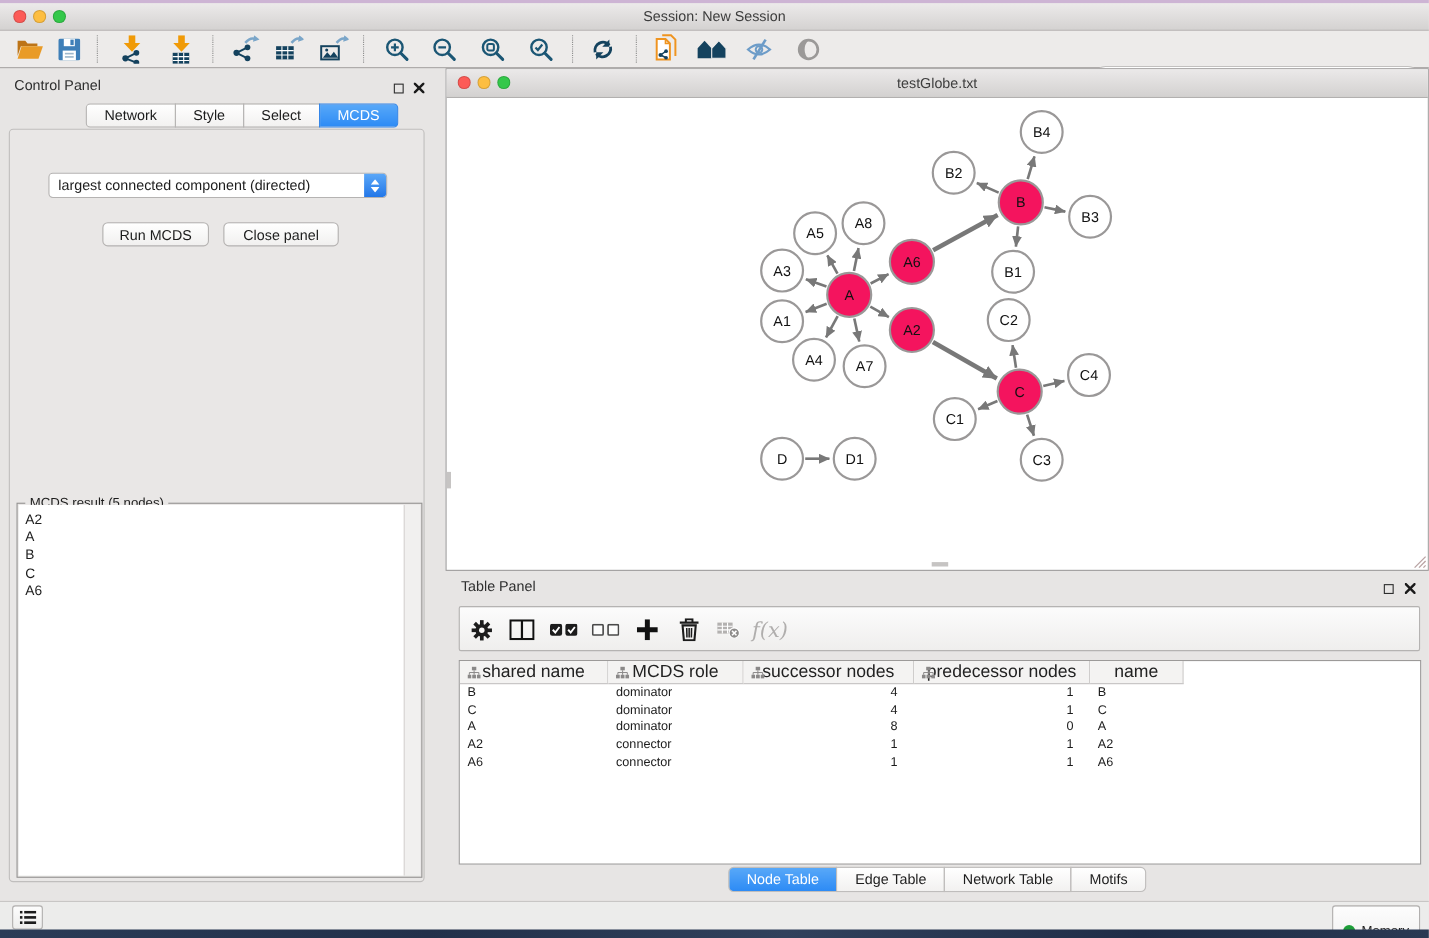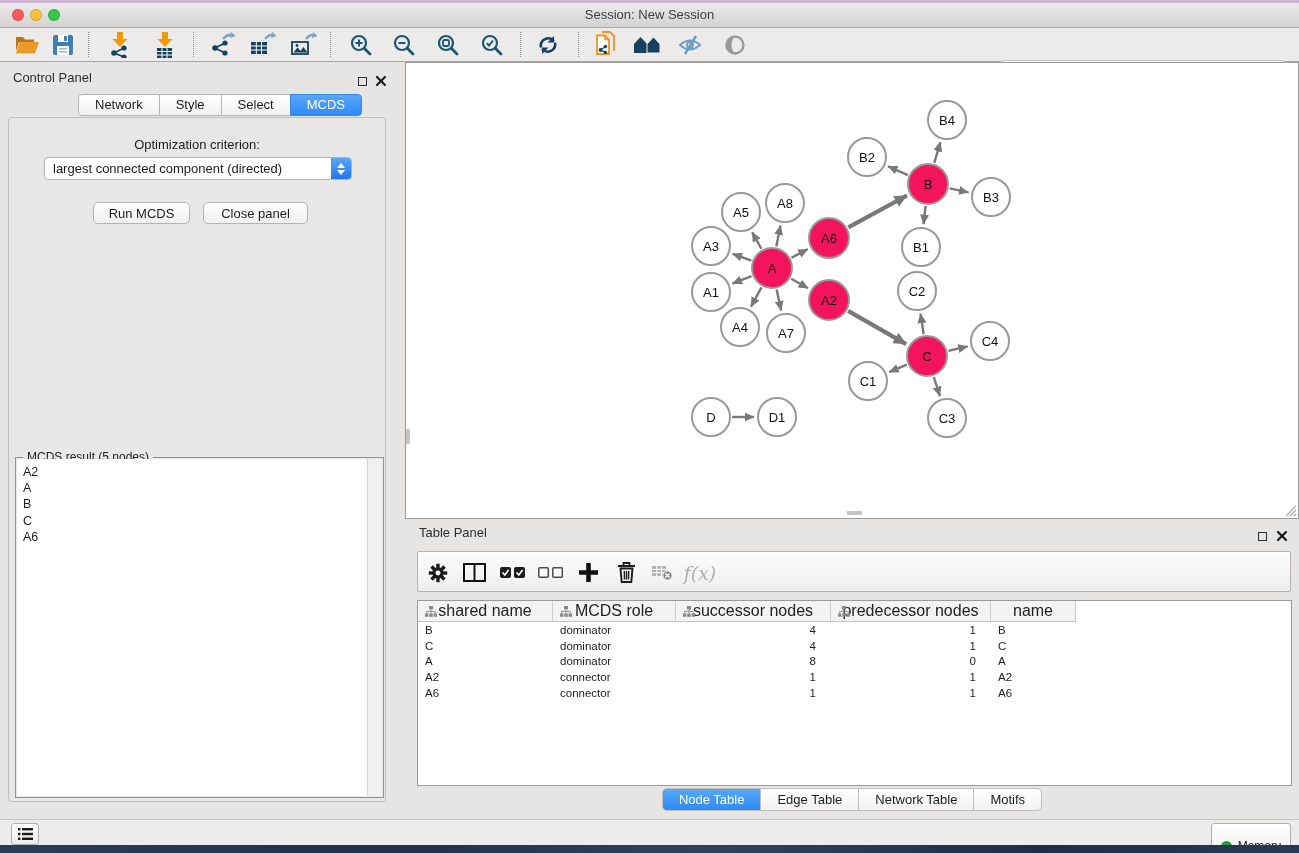--- a/index.html
+++ b/index.html
@@ -274,21 +274,20 @@
           <line x1="9" y1="1" x2="1" y2="9"></line>
         </svg>
     </div>
     <div id="cp-tabs" class="abs">
         <div class="tab">Network</div>
         <div class="tab">Style</div>
         <div class="tab">Select</div>
         <div class="tab selected">MCDS</div>
       </div>
     <div id="cp-box" class="abs">
-      <div id="opt-label" class="abs">Optimization criterion:</div>
       <div id="criterion-select" class="abs">
         <span class="val">largest connected component (directed)</span>
         <span class="stepper">
           <svg width="8" height="5" viewBox="0 0 8 5">
               <path d="M4 0 L8 5 H0 z" fill="#fff"></path>
             </svg>
           <svg width="8" height="5" viewBox="0 0 8 5">
               <path d="M4 5 L0 0 H8 z" fill="#fff"></path>
             </svg>
         </span>
@@ -303,20 +302,26 @@
             <div class="result-item">B</div>
             <div class="result-item">C</div>
             <div class="result-item">A6</div>
           </div>
         <div id="result-scroll" class="abs"></div>
       </div>
     </div>
   </div>
 
   <div id="net-window" class="abs">
+    <div id="net-titlebar" class="abs">
+      <div class="traffic abs" style="left:10px;background:#fc5b57;"></div>
+      <div class="traffic abs" style="left:28px;background:#fdbe41;"></div>
+      <div class="traffic abs" style="left:46px;background:#34c84a;"></div>
+      <div class="title abs">testGlobe.txt</div>
+    </div>
     <svg id="graph-svg" class="abs" width="891" height="430">
       <defs>
         <marker id="arr" markerUnits="userSpaceOnUse" markerWidth="10" markerHeight="9" refX="9.5" refY="4.5" orient="auto">
             <path d="M0 0 L10 4.5 L0 9 z" fill="#787878"></path>
           </marker>
         <marker id="arrT" markerUnits="userSpaceOnUse" markerWidth="13" markerHeight="12" refX="12.5" refY="6" orient="auto">
             <path d="M0 0 L13 6 L0 12 z" fill="#787878"></path>
           </marker>
       </defs>
       <g id="g-edges">

